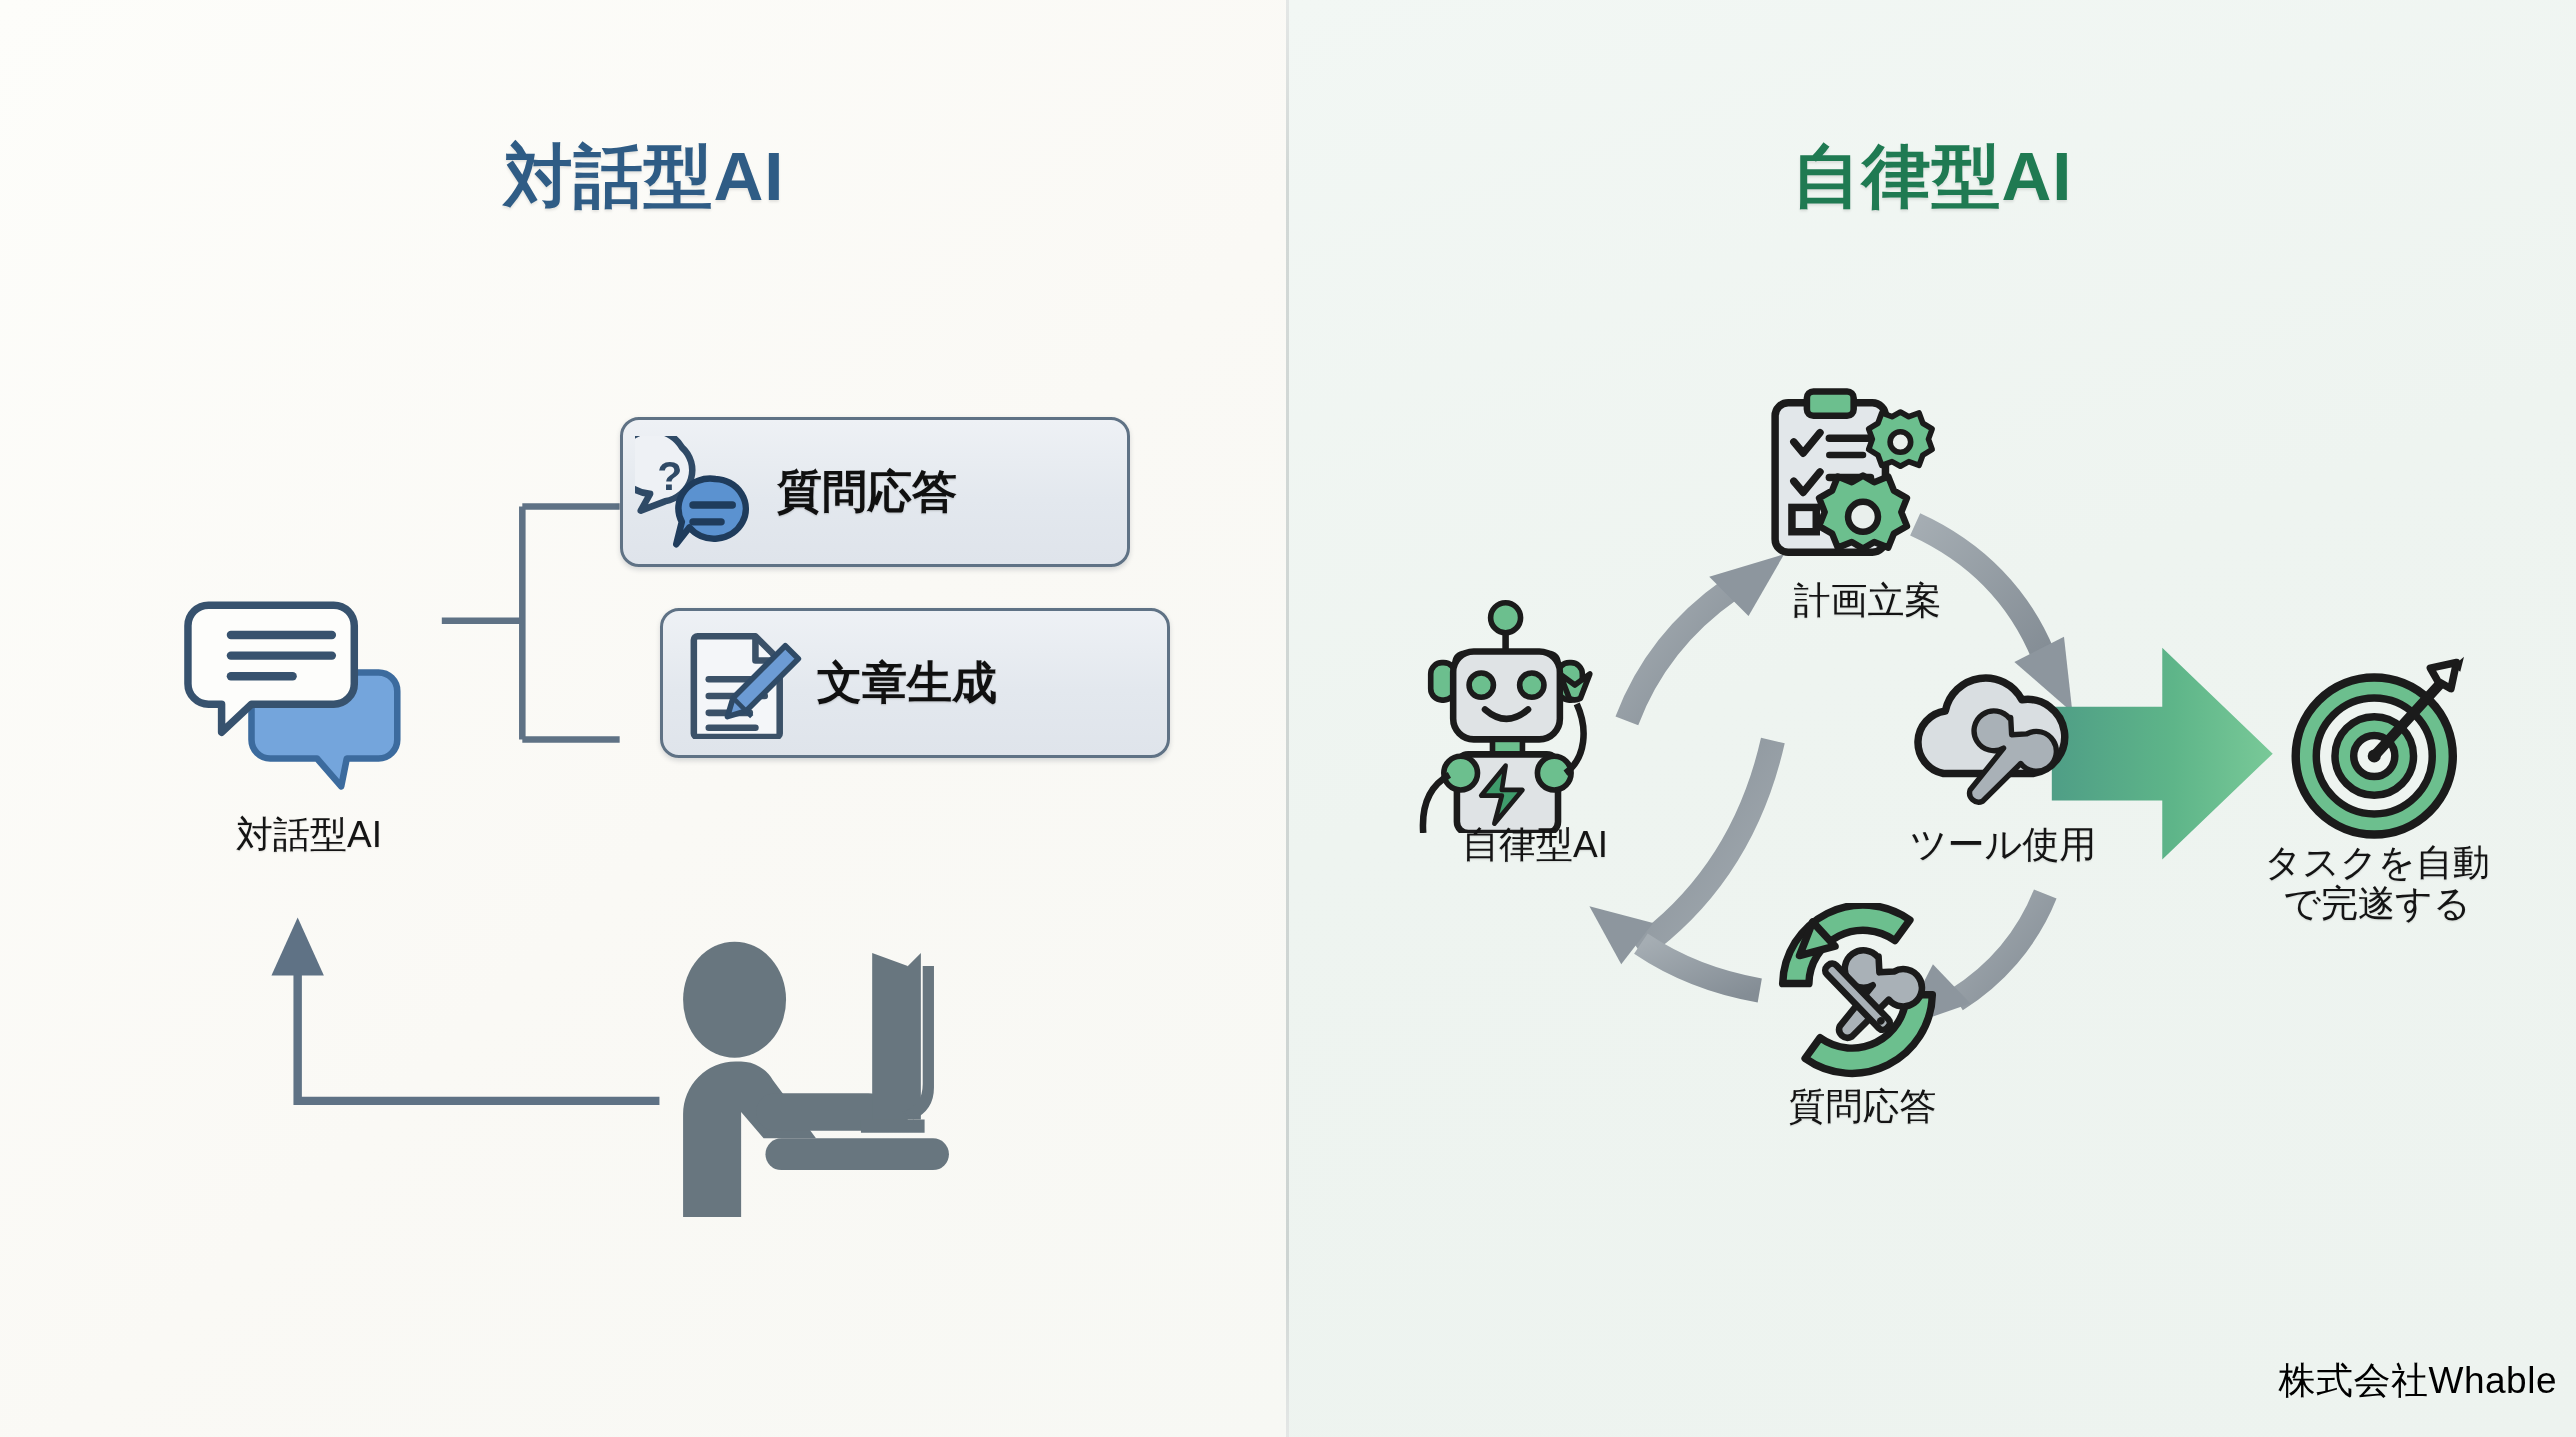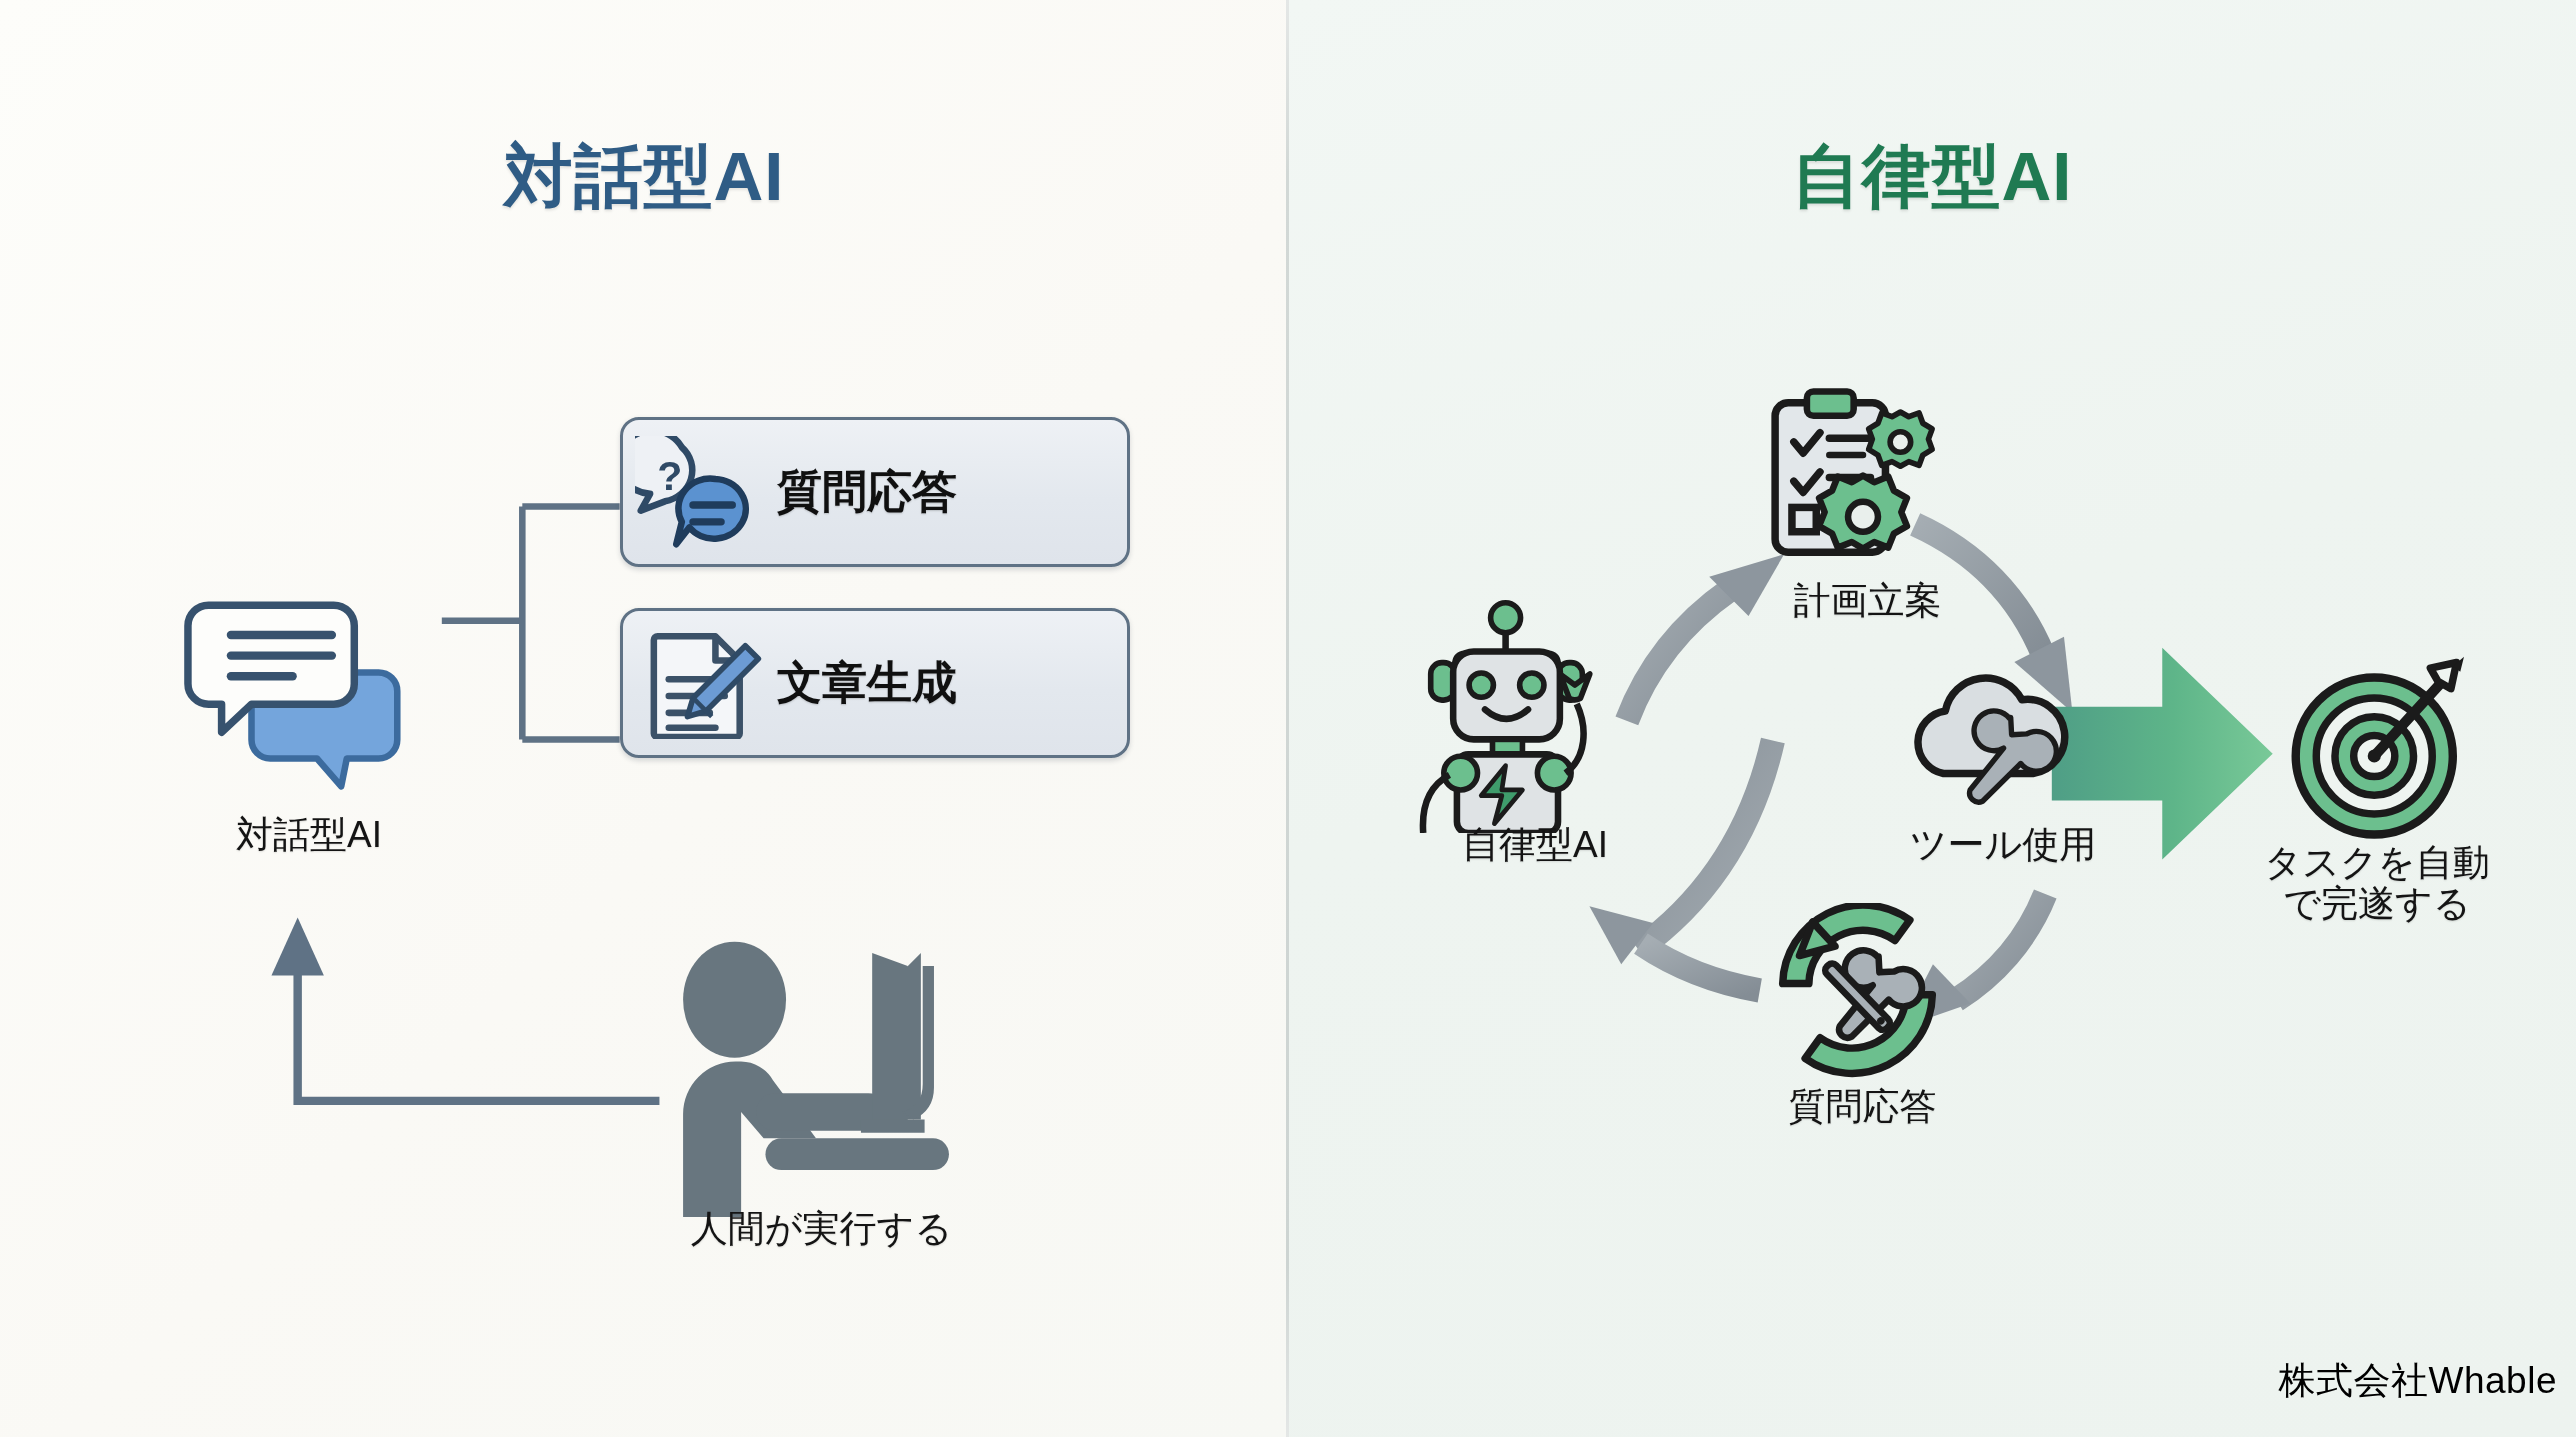--- a/index.html
+++ b/index.html
@@ -85,21 +85,21 @@
     height: 150px;
     border: 3.7px solid #5f7285;
     border-radius: 19px;
     background: linear-gradient(180deg, #eef1f5 0%, #e3e8ee 55%, #dfe4eb 100%);
     box-shadow: 0 2.8px 5.6px rgba(30,44,60,0.16);
     display: flex;
     align-items: center;
     box-sizing: border-box;
   }
   #card-qa   { top: 417px; }
-  #card-text { top: 608px; }
+  #card-text { top: 608px; margin-left: 40px; }
   .feature-icon {
     width: 154px;
     height: 122px;
     flex: 0 0 154px;
     display: flex;
     align-items: center;
     justify-content: center;
   }
   .feature-label {
     flex: 1 1 auto;
@@ -254,21 +254,20 @@
       <ellipse cx="85" cy="68" rx="55" ry="62" fill="#68767f"></ellipse>
       <path d="M30,300 v-110 a56,56 0 0 1 56,-56 h6 a40,40 0 0 1 34,20 l46,62 h-56 l-24,-28 v112 z" fill="#68767f"></path>
       <rect x="108" y="168" width="140" height="40" rx="20" fill="#68767f"></rect>
       <rect x="118" y="216" width="196" height="34" rx="17" fill="#68767f"></rect>
       <path d="M232,18 l38,14 v170 h-38 z" fill="#68767f"></path>
       <path d="M268,34 l16,-16 v178 l-16,0 z" fill="#68767f"></path>
       <path d="M262,196 l26,0 l0,14 l-68,0 l0,-14 z" fill="#68767f"></path>
       <path d="M276,196 q22,-10 22,-34 l0,-130 l-12,0 l0,126 q0,24 -22,30 z" fill="#68767f"></path>
     </svg>
   </div>
-  <div class="caption" id="caption-person" style="left:625px; top:1208px; width:393px;">人間が実行する</div>
 
   <div class="icon-block" id="icon-robot" style="left:1395px; top:599px; width:253px; height:234px;">
     <svg viewBox="0 0 270 250" width="253" height="234">
       <circle cx="118" cy="20" r="16" fill="#6cbf8e" stroke="#1b1b1b" stroke-width="6"></circle>
       <line x1="118" y1="36" x2="118" y2="62" stroke="#1b1b1b" stroke-width="7"></line>
       <rect x="64" y="58" width="110" height="22" rx="10" fill="#6cbf8e" stroke="#1b1b1b" stroke-width="6"></rect>
       <rect x="38" y="68" width="26" height="40" rx="12" fill="#6cbf8e" stroke="#1b1b1b" stroke-width="6"></rect>
       <rect x="174" y="68" width="26" height="40" rx="12" fill="#6cbf8e" stroke="#1b1b1b" stroke-width="6"></rect>
       <rect x="62" y="56" width="114" height="94" rx="22" fill="#dfe3e5" stroke="#1b1b1b" stroke-width="7"></rect>
       <circle cx="92" cy="92" r="13" fill="#6cbf8e" stroke="#1b1b1b" stroke-width="6"></circle>

